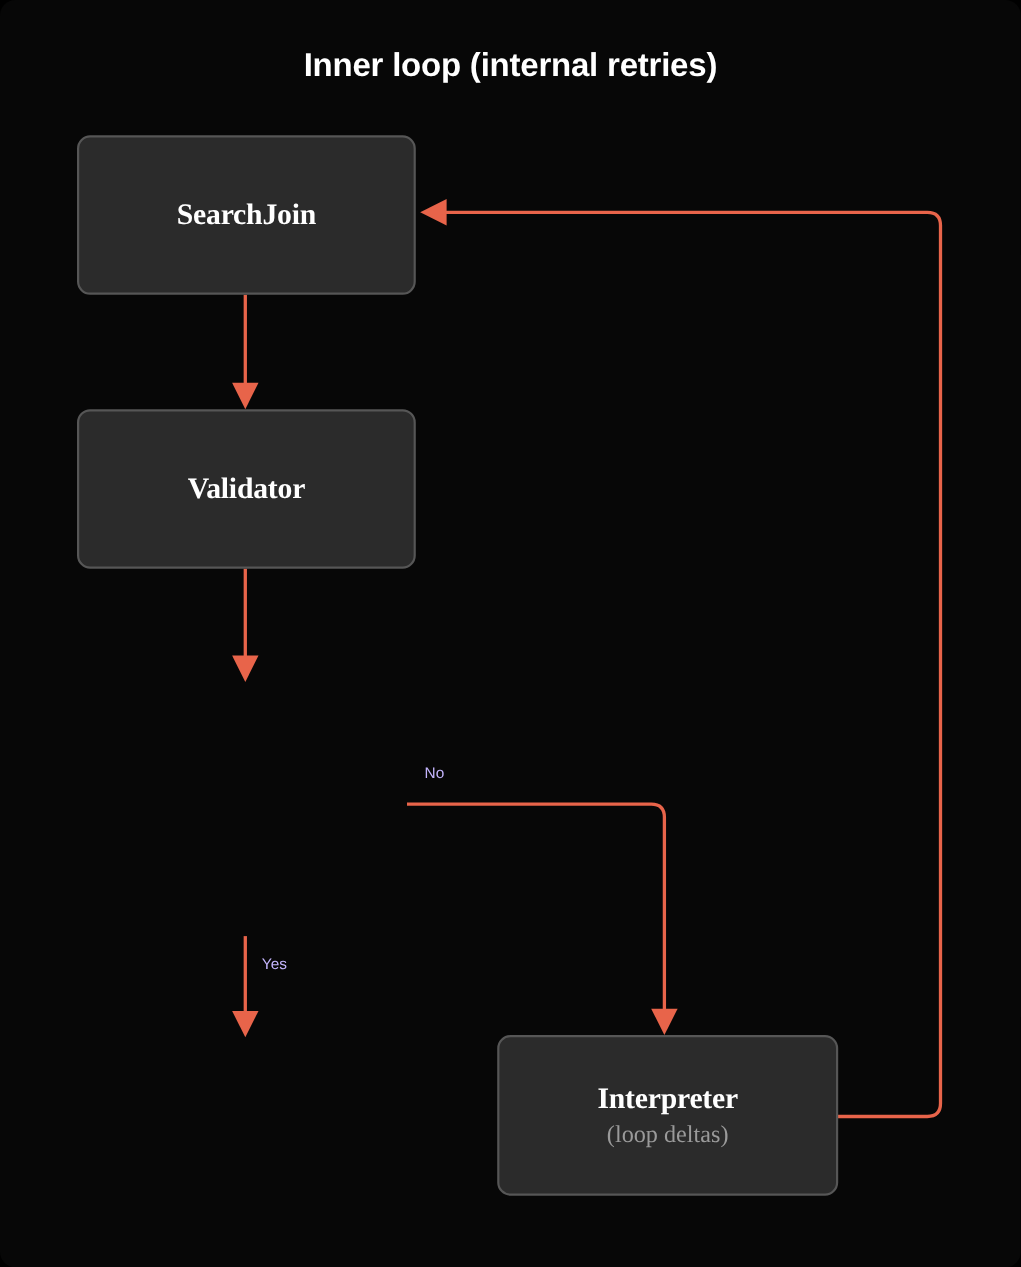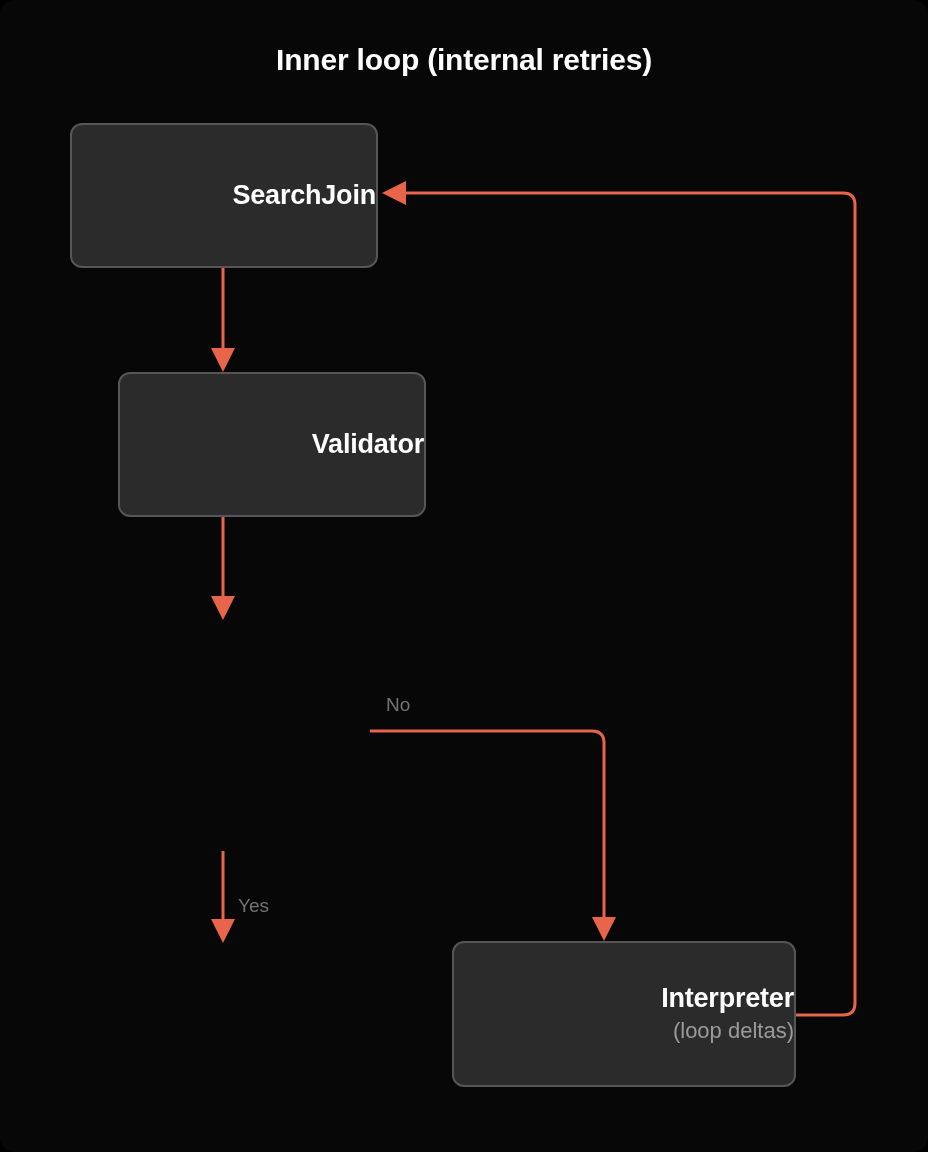--- a/index.html
+++ b/index.html
@@ -57,45 +57,46 @@
 
   
   .node {
     position: absolute;
     box-sizing: border-box;
     background: #2b2b2b;
     border: 2px solid #565656;
     border-radius: 12px;
     display: flex;
     flex-direction: column;
-    align-items: flex-end;
+    align-items: center;
     justify-content: center;
     text-align: center;
+    font-family: Liberation Serif, serif;
   }
   .node-label {
     color: #ffffff;
     font-size: 27px;
     font-weight: bold;
     letter-spacing: -0.2px;
     line-height: 1.15;
     white-space: pre;
   }
   .node-sub {
     color: #9a9a9a;
     font-size: 22px;
     font-weight: normal;
     line-height: 1.2;
     margin-top: 4px;
     white-space: pre;
   }
 
   #node-searchjoin { left: 70px;  top: 123px;  width: 308px; height: 145px; }
-  #node-validator  { left: 70px;  top: 372px;  width: 308px; height: 145px; margin-left: 48px; }
+  #node-validator  { left: 70px;  top: 372px;  width: 308px; height: 145px; }
   #node-rerank     { left: 70px;  top: 943px;  width: 308px; height: 144px; }
-  #node-interpreter{ left: 452px; top: 941px;  width: 344px; height: 146px; }
+  #node-interpreter{ left: 452px; top: 941px;  width: 310px; height: 146px; }
 
   
   #node-decision {
     position: absolute;
     left: 76px;
     top: 619px;
     width: 294px;
     height: 232px;
   }
   #node-decision .diamond-shape {
@@ -118,27 +119,27 @@
     font-weight: bold;
     line-height: 1.42;
     text-align: center;
     white-space: pre-line;
     letter-spacing: -0.2px;
   }
 
   
   .edge-label {
     position: absolute;
-    color: #737373;
-    font-size: 19px;
+    color: #c4b5fd;
+    font-size: 14px;
     font-weight: normal;
     white-space: pre;
   }
   #label-no  { left: 386px; top: 694px; }
-  #label-yes { left: 238px; top: 895px; }
+  #label-yes { left: 238px; top: 868px; }
 </style>
 </head>
 <body>
 
 <div id="flow-canvas">
 
   <div class="diagram-title">Inner loop (internal retries)</div>
 
   <svg id="edge-layer" viewBox="0 0 928 1152" width="928" height="1152">
 

